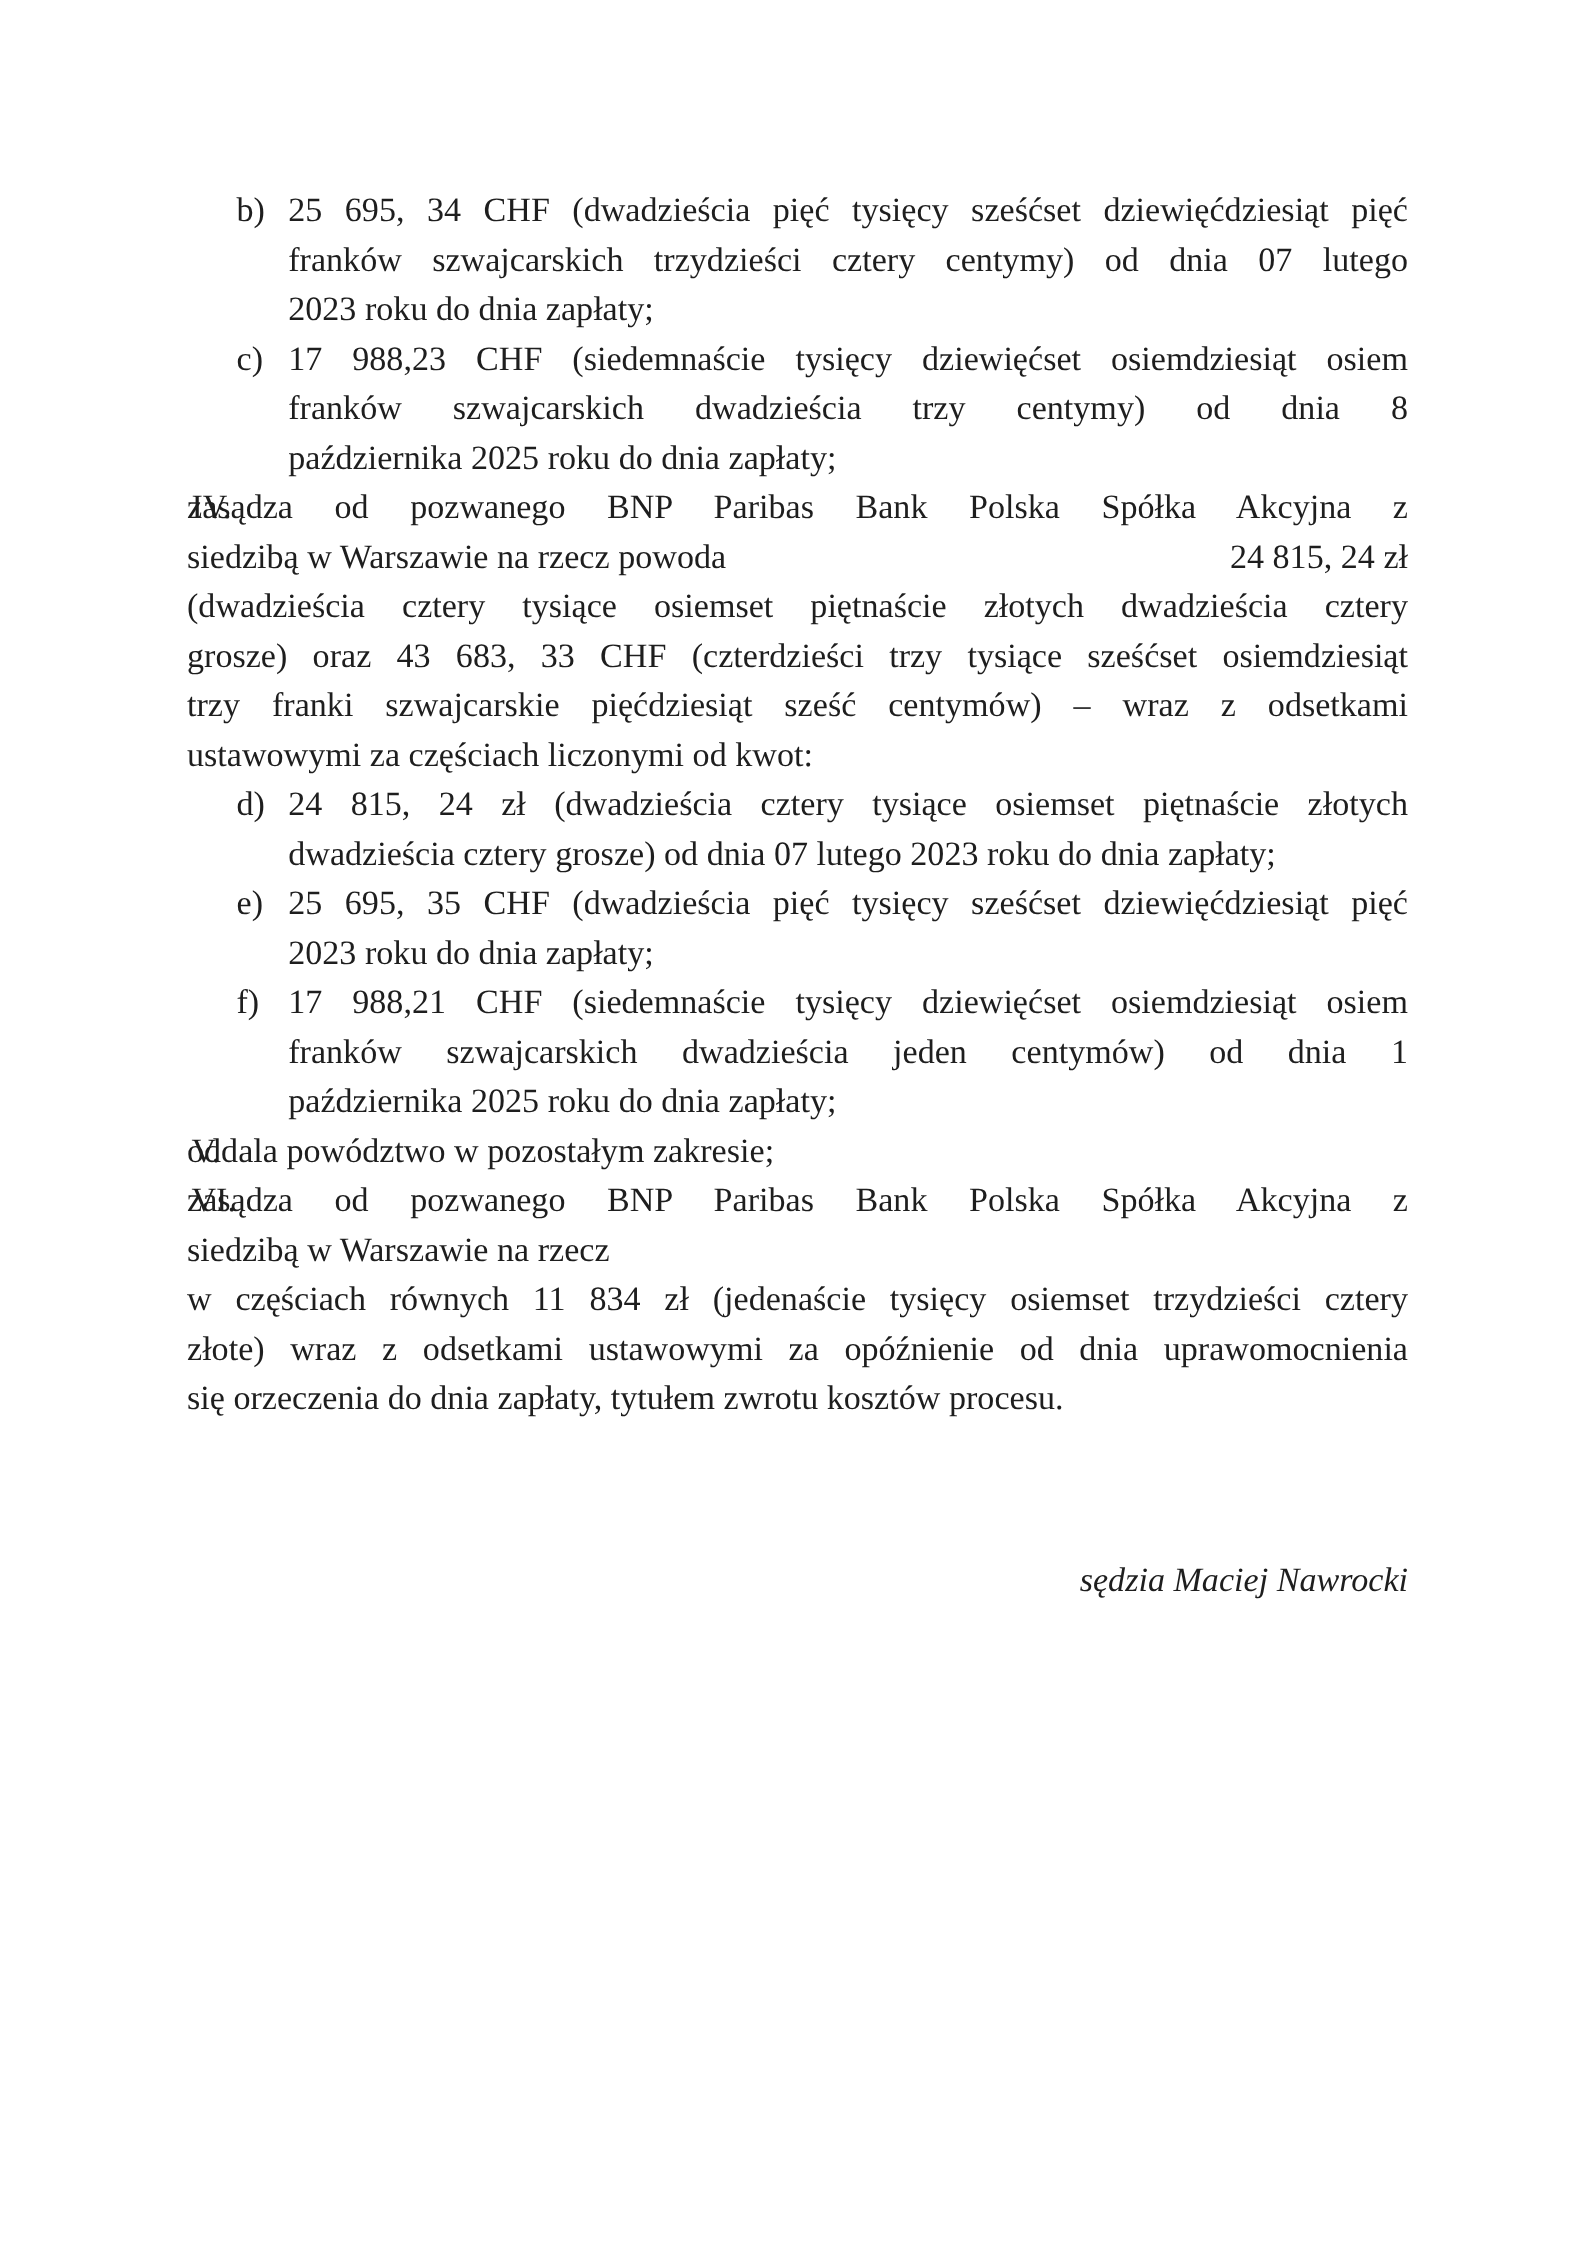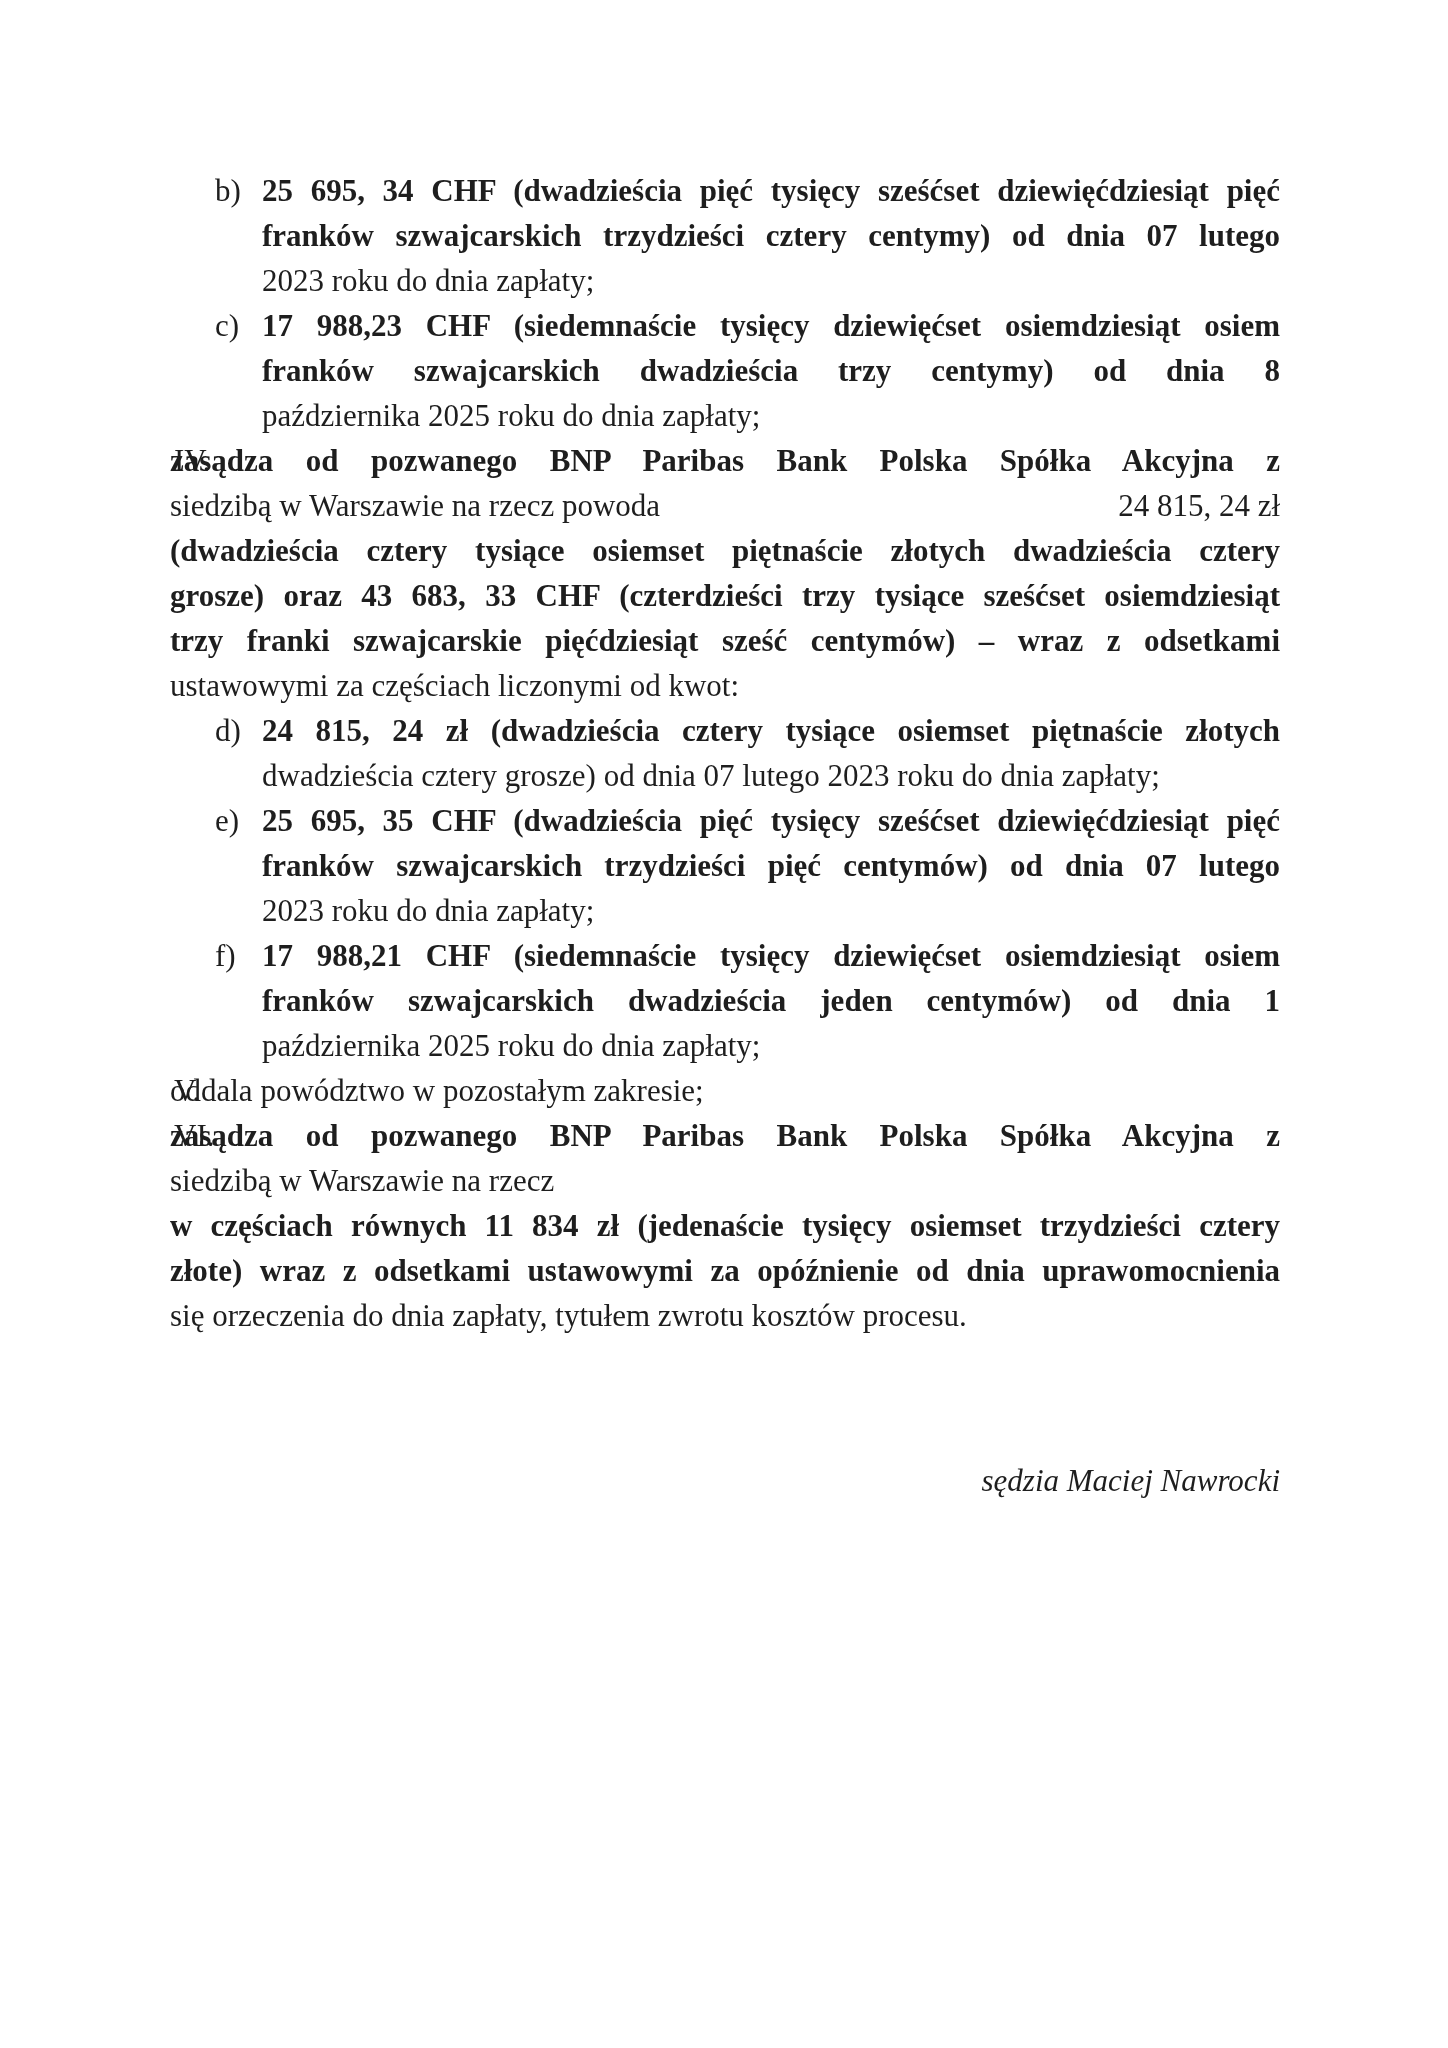--- a/index.html
+++ b/index.html
@@ -22,21 +22,20 @@
     color: #1e1e1e;
     font-size: 31px;
     line-height: 45px;
   }
   .block { position: relative; }
   .line { white-space: normal; }
   .line.just {
     text-align: justify;
     text-align-last: justify;
     text-justify: inter-word;
-    font-weight: bold;
   }
   .line.split {
     display: flex;
     justify-content: space-between;
   }
   
   .block.letter { padding-left: 92px; }
   .block.letter .label {
     position: absolute;
     left: 45px;
@@ -87,21 +86,20 @@
         <div class="line"><span>ustawowymi za częściach liczonymi od kwot:</span></div>
       </div>
       <div class="block letter">
         <span class="label">d)</span>
         <div class="line just"><span>24 815, 24 zł (dwadzieścia cztery tysiące osiemset piętnaście złotych</span></div>
         <div class="line"><span>dwadzieścia cztery grosze) od dnia 07 lutego 2023 roku do dnia zapłaty;</span></div>
       </div>
       <div class="block letter">
         <span class="label">e)</span>
         <div class="line just"><span>25 695, 35 CHF (dwadzieścia pięć tysięcy sześćset dziewięćdziesiąt pięć</span></div>
-        <div class="line just"><span>franków szwajcarskich trzydzieści pięć centymów) od dnia 07 lutego</span></div>
         <div class="line"><span>2023 roku do dnia zapłaty;</span></div>
       </div>
       <div class="block letter">
         <span class="label">f)</span>
         <div class="line just"><span>17 988,21 CHF (siedemnaście tysięcy dziewięćset osiemdziesiąt osiem</span></div>
         <div class="line just"><span>franków szwajcarskich dwadzieścia jeden centymów) od dnia 1</span></div>
         <div class="line"><span>października 2025 roku do dnia zapłaty;</span></div>
       </div>
       <div class="block roman">
         <span class="label">V.</span>

